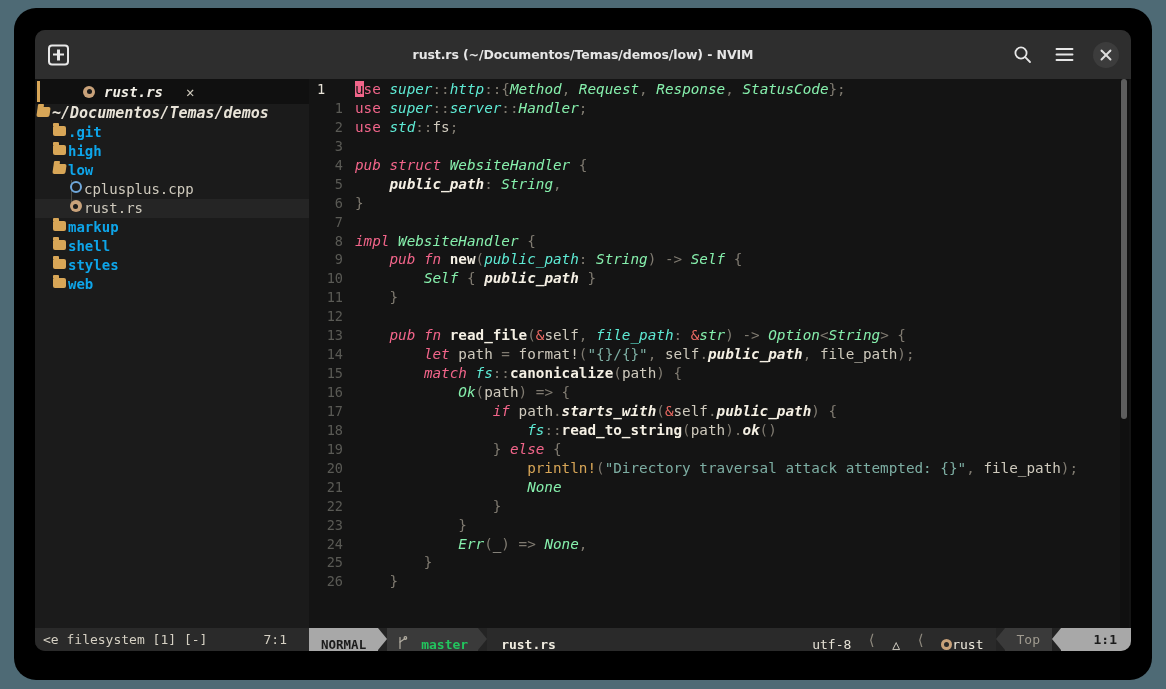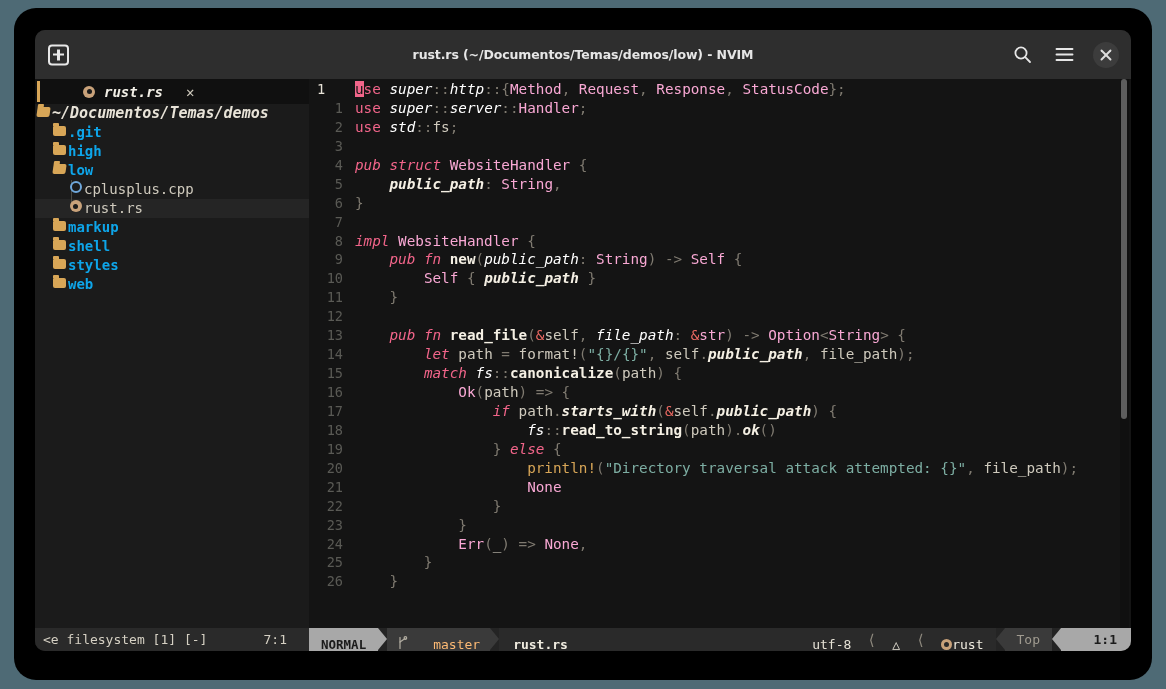--- a/index.html
+++ b/index.html
@@ -147,22 +147,22 @@
   .ln .num {
     width: 46px; flex: 0 0 46px; text-align: right; padding-right: 12px;
     color: #5a5a55; font-size: 13.6px;
   }
   .ln.cur .num { color: #e8e3d8; text-align: left; padding-left: 8px; }
   .ln .txt { flex: 1 1 auto; }
 
   
   .kw   { color: #f2658a; font-style: italic; }
   .kw2  { color: #f2658a; }
-  .id   { color: #ffffff; font-style: italic; margin-top: 28px; }
-  .typ  { color: #f9a8d4; }
+  .id   { color: #5eead4; font-style: italic; margin-top: 28px; }
+  .typ  { color: #86efac; font-style: italic; }
   .fn   { color: #f5f0e4; font-weight: bold; }
   .fnb  { color: #f5f0e4; font-weight: bold; font-style: italic; }
   .pl   { color: #cfcabd; }
   .pn   { color: #7f7a70; }
   .str  { color: #7daea3; }
   .mac  { color: #d8a657; }
   .amp  { color: #ea6962; }
   .cursor-blk { background: #f2658a; color: #141414; }
 
   
@@ -193,21 +193,21 @@
 
   .seg { display: flex; align-items: center; padding: 16px 10px;
     position: relative; }
   .seg-mode { background: #a8a8a8; color: #1b1b1b; font-weight: bold;
     padding-left: 12px; padding-right: 12px; font-size: 12.5px; }
   .arrow-r {
     width: 0; height: 0; border-top: 11.5px solid transparent;
     border-bottom: 11.5px solid transparent; border-left: 9px solid #a8a8a8;
     flex: 0 0 9px;
   }
-  .seg-branch { background: #3a3a3a; color: #fdba74; gap: 25px; }
+  .seg-branch { background: #3a3a3a; color: #22c55e; gap: 13px; font-weight: bold; }
   .arrow-r2 {
     width: 0; height: 0; border-top: 11.5px solid transparent;
     border-bottom: 11.5px solid transparent; border-left: 9px solid #3a3a3a;
     flex: 0 0 9px;
   }
   .seg-file { background: #2a2a2a; color: #f0ece0; font-weight: bold;
     flex: 1 1 auto; padding-left: 14px; }
   .seg-enc { background: #2a2a2a; color: #e6e2d6; }
   .sep-l { color: #8d887d; padding: 0 6px; display: flex; align-items: center;
     background: #2a2a2a; font-size: 15px; }

